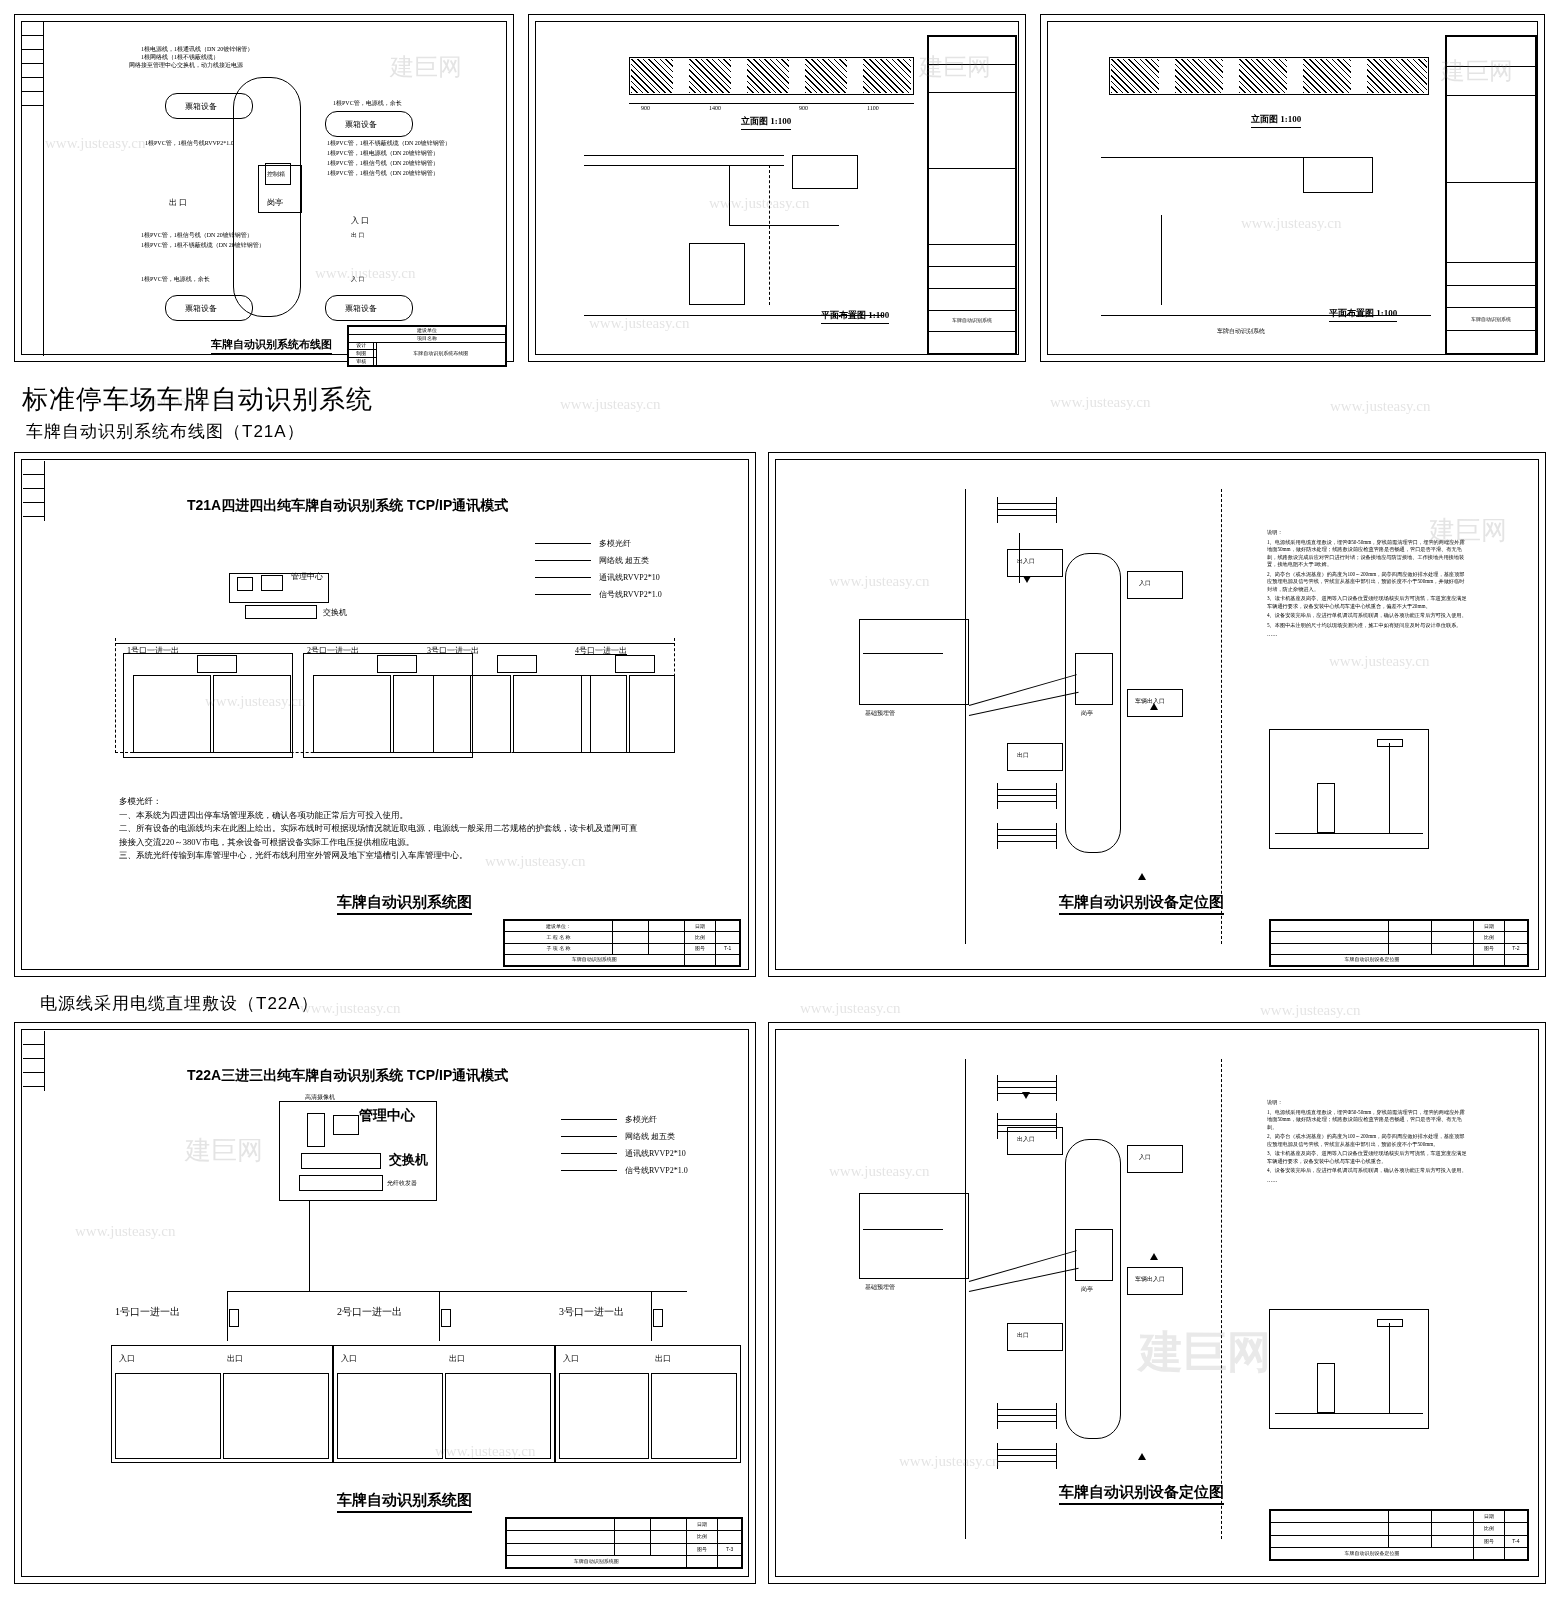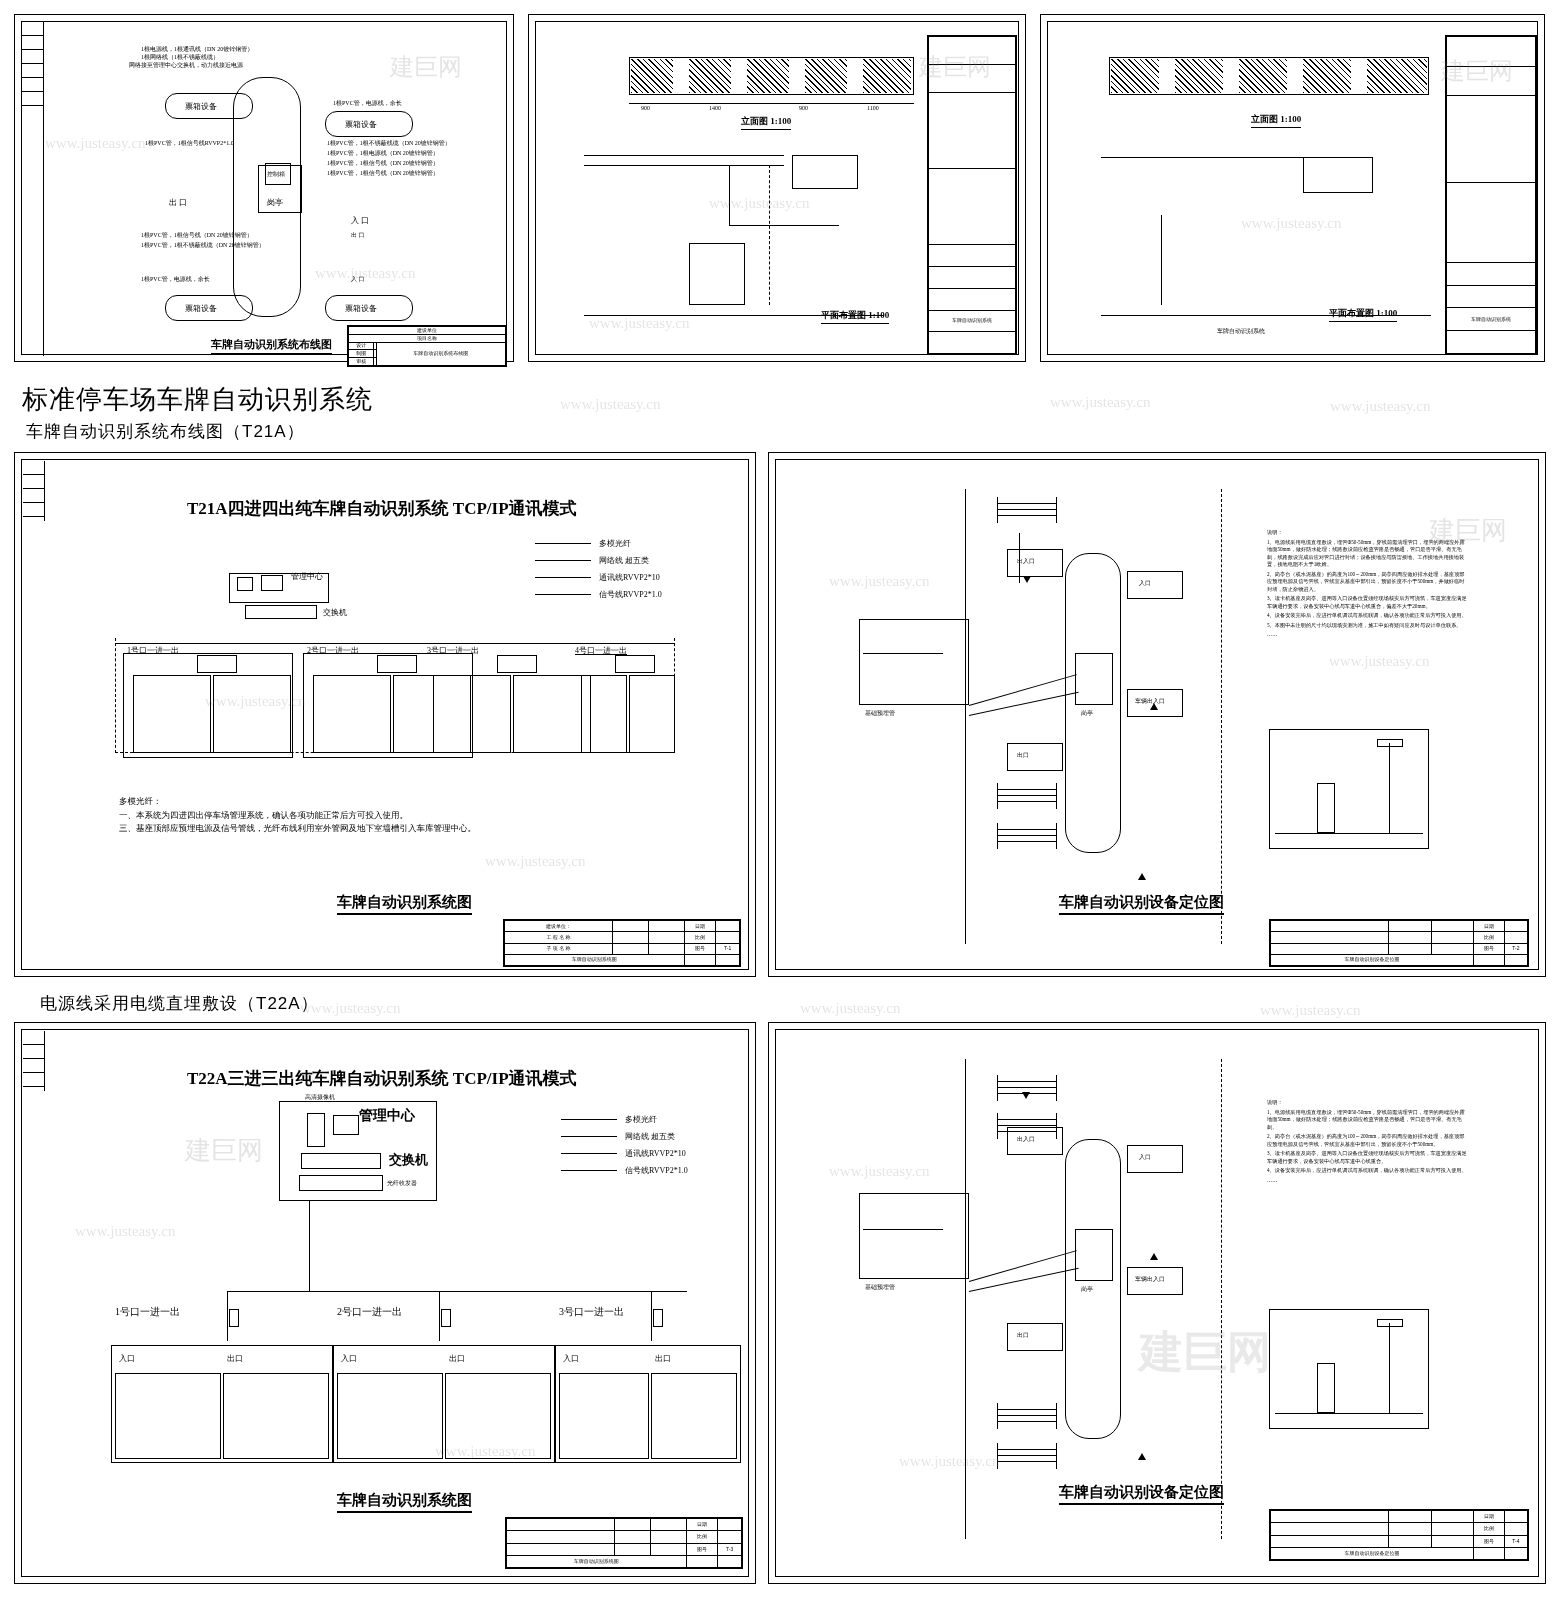--- a/index.html
+++ b/index.html
@@ -18,21 +18,21 @@
   .tabstrip div { border-bottom:1px solid #000; height:14px; }
 
   .page-title {
     position:absolute; font-weight:normal; letter-spacing:1px;
     font-family:Liberation Sans, sans-serif;
   }
   .t-main { font-size:26px; }
   .t-sub  { font-size:17px; }
 
   .diagtitle {
-    position:absolute; font-size:17px; font-family:Liberation Serif, serif;
+    position:absolute; font-size:14px; font-family:Liberation Sans, sans-serif;
     font-weight:bold; white-space:nowrap;
   }
   .undertitle {
     position:absolute; font-size:14px; font-family:"Liberation Serif", serif;
     font-weight:bold; border-bottom:2px solid #000; padding-bottom:1px; white-space:nowrap;
   }
 
   
   .legend { position:absolute; font-size:11px; }
   .legend .row { display:flex; align-items:center; height:17px; }
@@ -352,21 +352,22 @@
   <div class="bx" style="left:482px; top:202px; width:40px; height:18px;"></div>
 
   <span class="lbl" style="left:560px; top:192px;text-decoration:underline;">4号口一进一出</span>
   <div class="bx" style="left:566px; top:222px; width:46px; height:78px;"></div>
   <div class="bx" style="left:614px; top:222px; width:46px; height:78px;"></div>
   <div class="bx" style="left:600px; top:202px; width:40px; height:18px;"></div>
 
   <div class="desc" style="left:104px; top:342px; width:520px;">
     <p>多模光纤：</p>
     <p>一、本系统为四进四出停车场管理系统，确认各项功能正常后方可投入使用。</p>
-    <p>三、基座顶部应预埋电源及信号管线，光纤布线利用室外管网及地下室墙槽引入车库管理中心。</p>
+    <p>二、所有设备的电源线均未在此图上绘出。实际布线时可根据现场情况就近取电源，电源线一般采用二芯规格的护套线，读卡机及道闸可直接接入交流220～380V市电，其余设备可根据设备实际工作电压提供相应电源。</p>
+    <p>三、系统光纤传输到车库管理中心，光纤布线利用室外管网及地下室墙槽引入车库管理中心。</p>
   </div>
 
   <div class="undertitle" style="left:322px; top:440px; font-size:15px;">车牌自动识别系统图</div>
 
   <div class="tb" style="left:488px; top:466px; width:238px; height:48px;">
     <table>
       <tbody>
           <tr>
         <td style="width:46%">建设单位：</td>
         <td></td>

